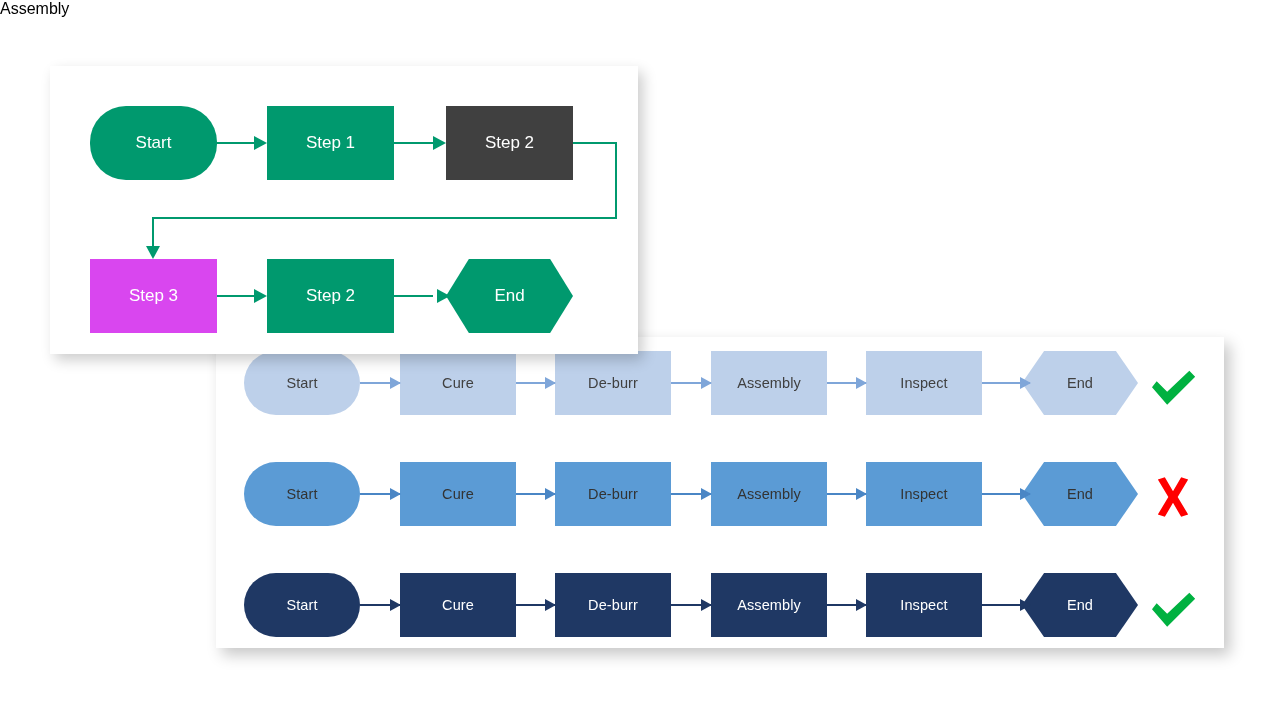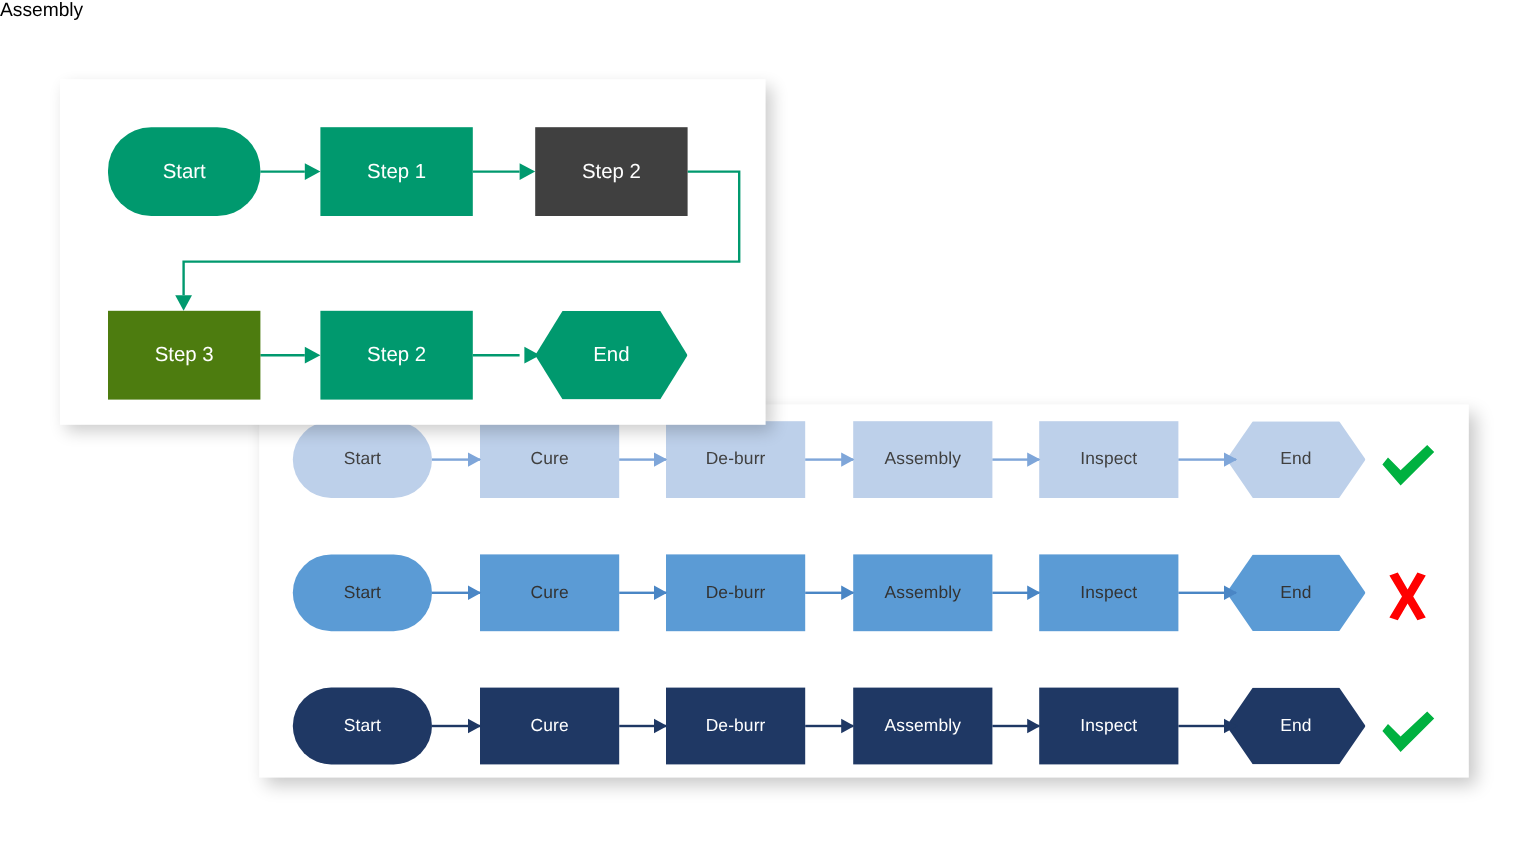--- a/index.html
+++ b/index.html
@@ -298,21 +298,21 @@
   <div id="green-flow">
       <div class="g-node stadium" style="left: 40px; top: 40px; width: 127px; height: 74px; background: rgb(0, 153, 110);">
         <span>Start</span>
       </div>
       <div class="g-node rect" style="left: 217px; top: 40px; width: 127px; height: 74px; background: rgb(0, 153, 110);">
         <span>Step 1</span>
       </div>
       <div class="g-node rect" style="left: 396px; top: 40px; width: 127px; height: 74px; background: #404040;">
         <span>Step 2</span>
       </div>
-      <div class="g-node rect" style="left: 40px; top: 193px; width: 127px; height: 74px; background: #4d7c0f;">
+      <div class="g-node rect" style="left: 40px; top: 193px; width: 127px; height: 74px; background: #d946ef;">
         <span>Step 3</span>
       </div>
       <div class="g-node rect" style="left: 217px; top: 193px; width: 127px; height: 74px; background: rgb(0, 153, 110);">
         <span>Step 2</span>
       </div>
       <div class="g-node hex" style="left: 396px; top: 193px; width: 127px; height: 74px; background: rgb(0, 153, 110);">
         <span>End</span>
       </div>
     </div>
 </div>

